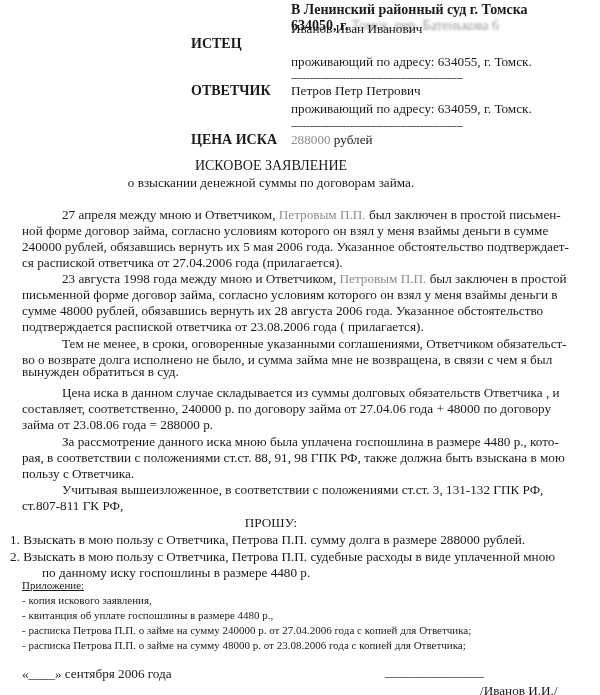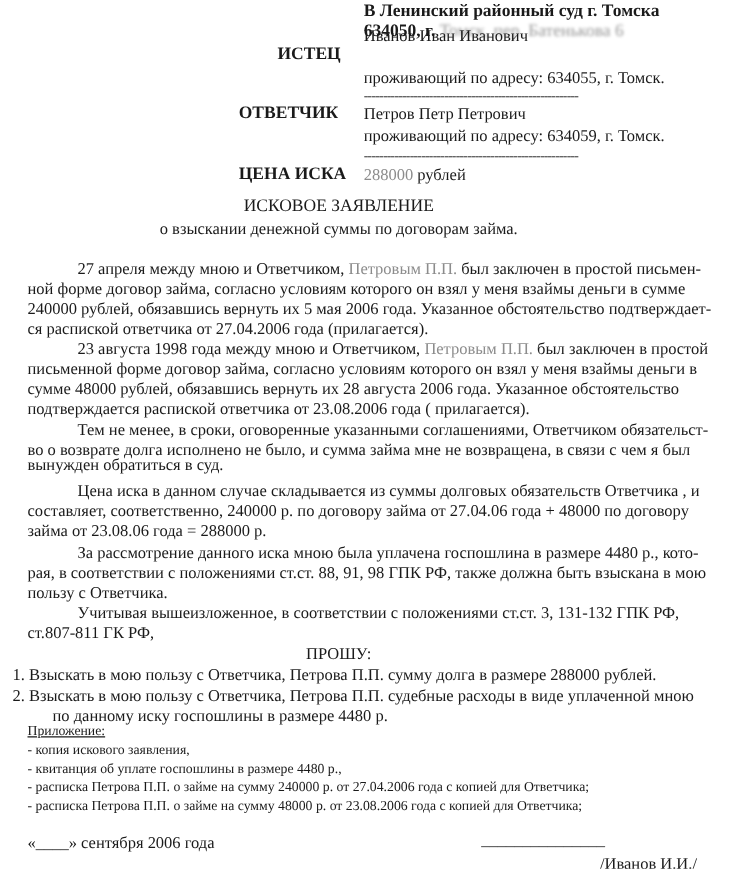--- a/index.html
+++ b/index.html
@@ -23,21 +23,21 @@
   </style>
 </head>
 <body>
 
 <div class="abs hdr bold" style="top:2px;font-size:14px;">В Ленинский районный суд г. Томска</div>
 <div class="abs hdr" style="top:18px;font-size:14px;">
   <span class="bold">634050, г.</span>
   <span class="blur">Томск, пер. Батенькова 6</span>
 </div>
 
-<div class="abs label" style="top:36px;margin-left:31px;">ИСТЕЦ</div>
+<div class="abs label" style="top:36px;">ИСТЕЦ</div>
 <div class="abs hdr" style="top:21px;text-align:center;">Иванов Иван Иванович</div>
 <div class="abs hdr" style="top:54px;">проживающий по адресу: 634055, г. Томск.</div>
 <div class="abs dash" style="top:72px;">--------------------------------------------------------</div>
 
 <div class="abs label" style="top:83px;">ОТВЕТЧИК</div>
 <div class="abs hdr" style="top:83px;">Петров Петр Петрович</div>
 <div class="abs hdr" style="top:101px;">проживающий по адресу: 634059, г. Томск.</div>
 <div class="abs dash" style="top:120px;">--------------------------------------------------------</div>
 
 <div class="abs label" style="top:132px;">ЦЕНА ИСКА</div>

